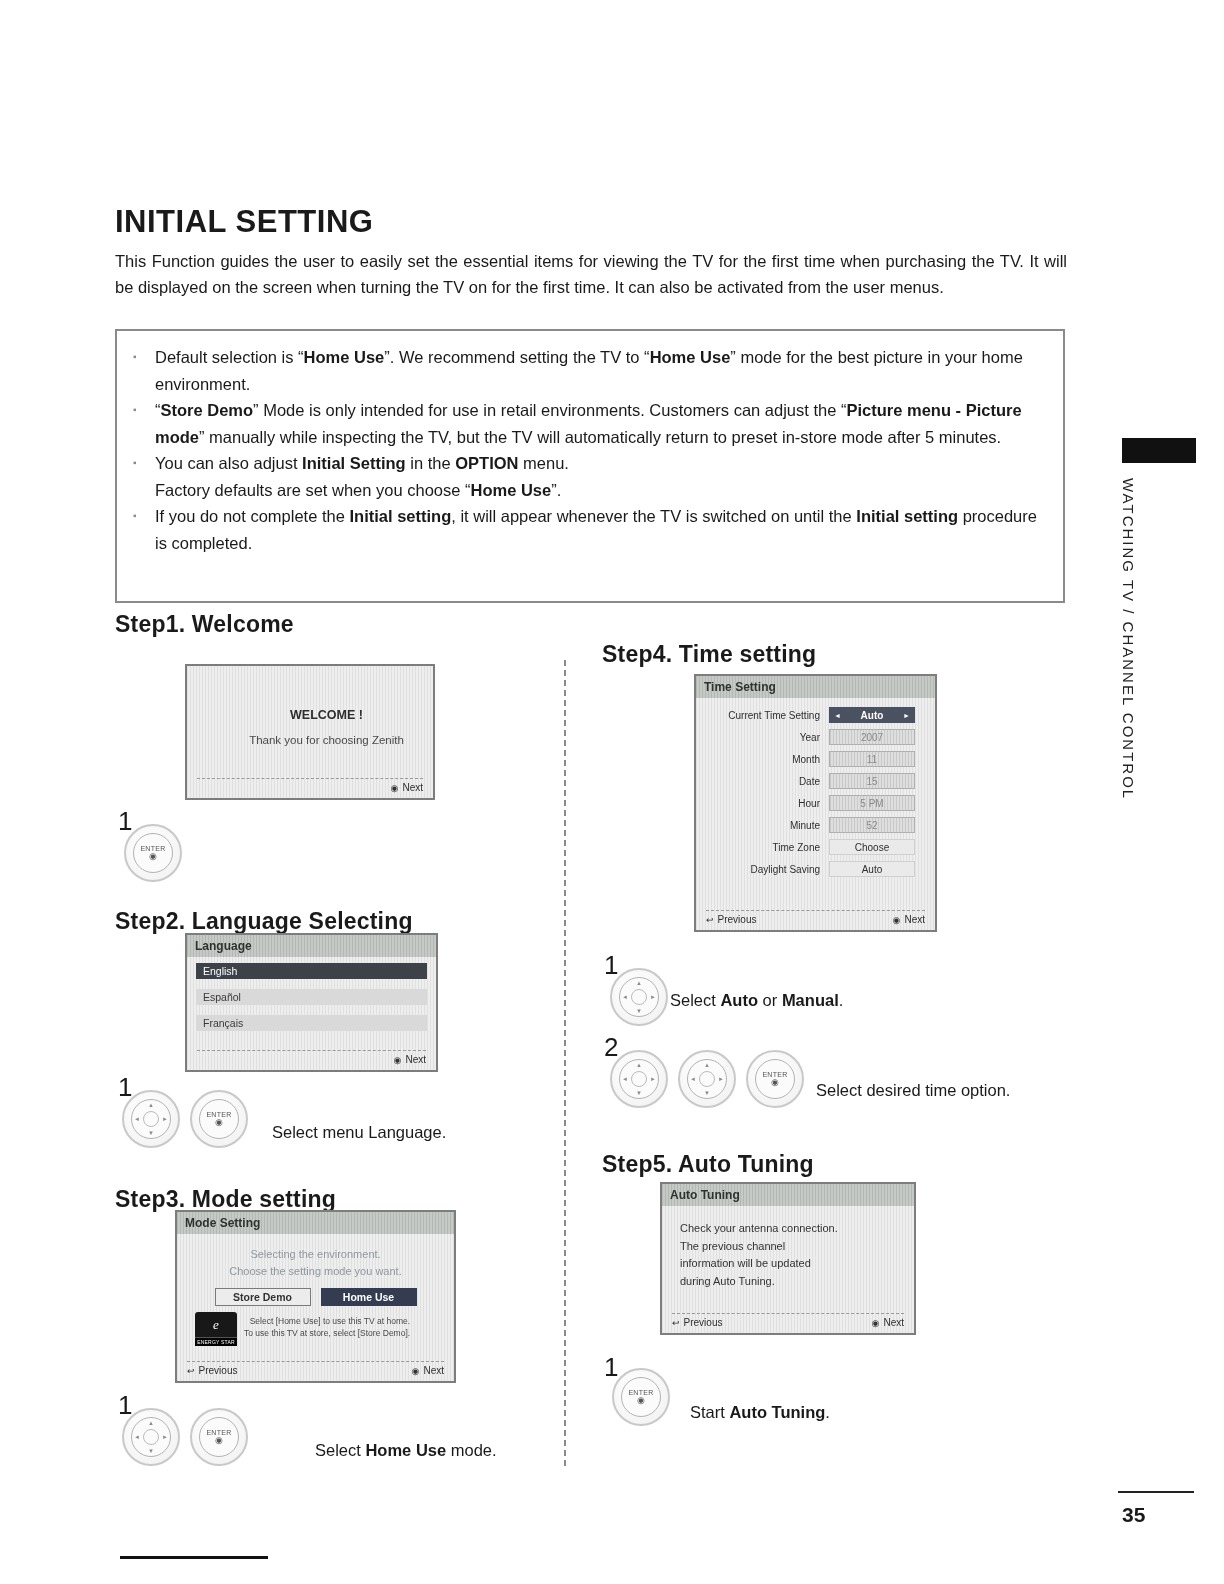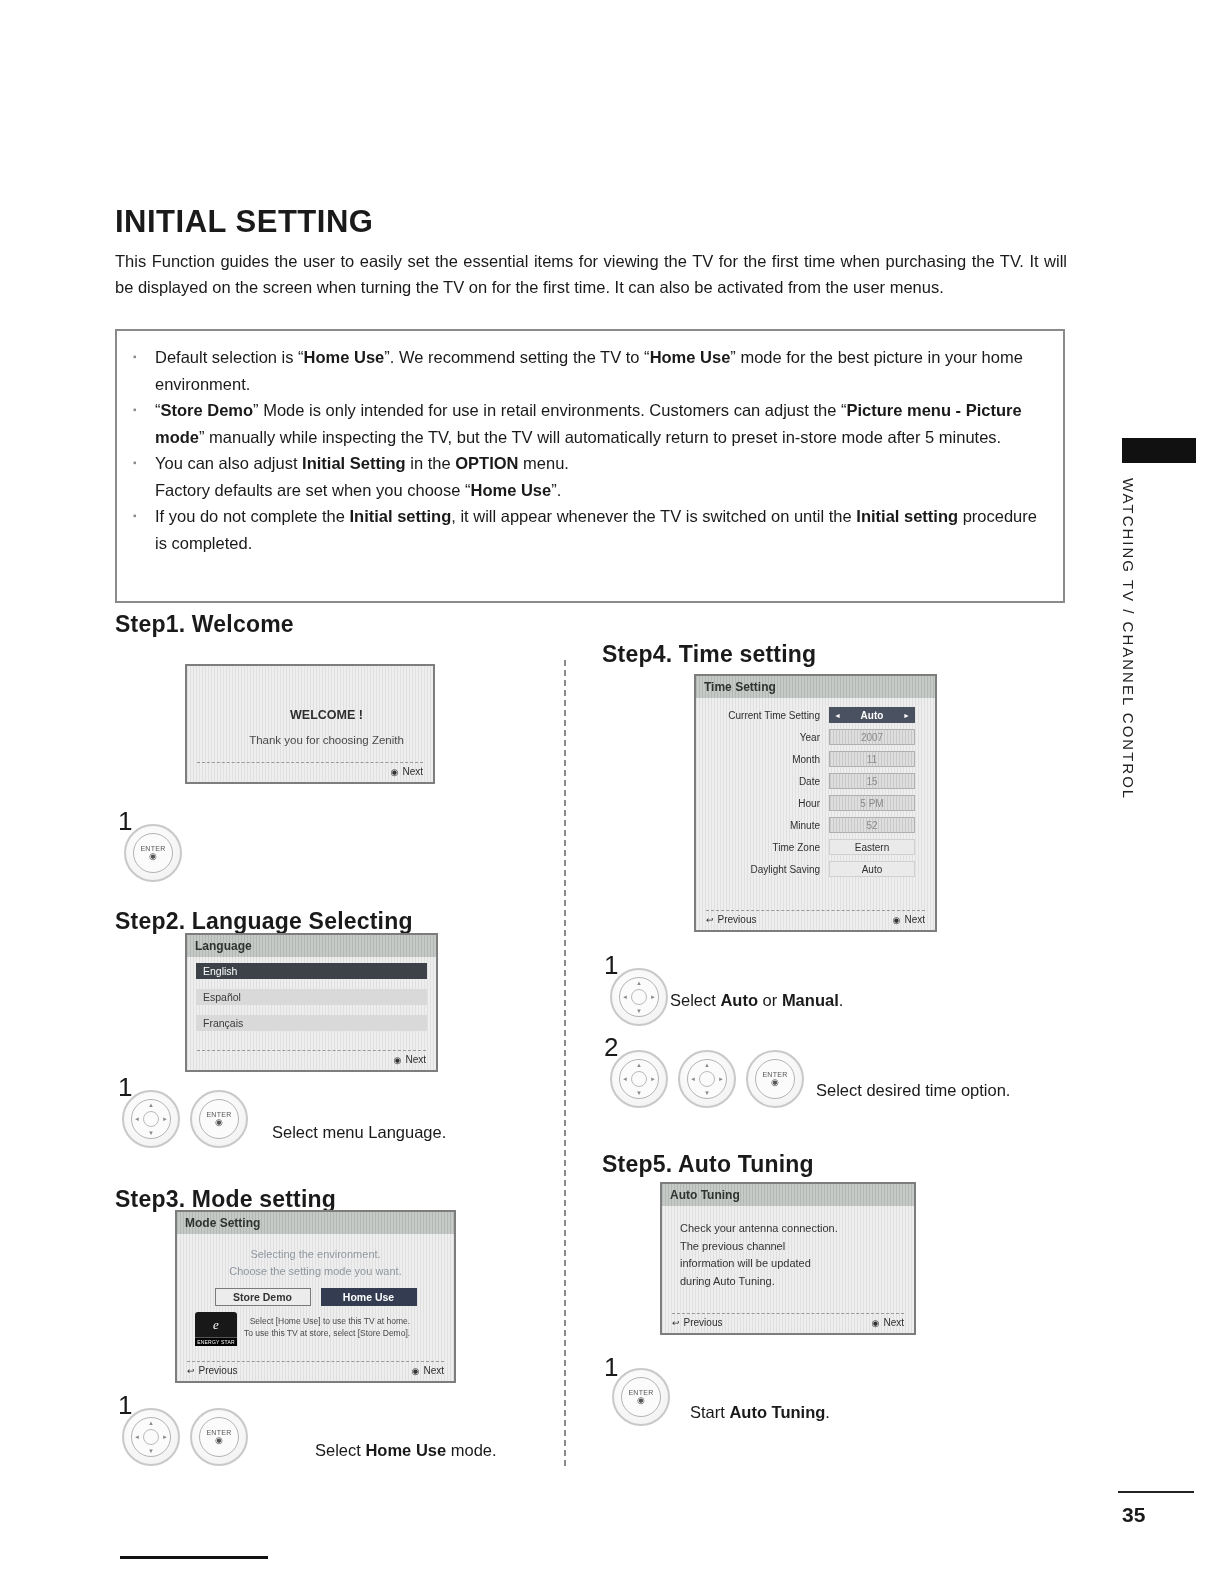--- a/index.html
+++ b/index.html
@@ -127,21 +127,21 @@
     <div class="note">
       <span class="bullet">▪</span>
       <p><span>If you do not complete the </span><span class="b">Initial setting</span><span>, it will appear whenever the TV is switched on until the </span><span class="b">Initial setting</span><span> procedure is completed.</span></p>
     </div>
   </div>
 
   <div class="abs divider"></div>
 
   <h2 class="step-h" style="left:115px; top:592px;">Step1. Welcome</h2>
 
-  <div class="screen" style="left:185px; top:664px; width:250px; height:120px;padding-left:33px;">
+  <div class="screen" style="left:185px; top:664px; width:250px; height:136px;padding-left:33px;">
     <div class="welcome-line1">WELCOME !</div>
     <div class="welcome-line2">Thank you for choosing Zenith</div>
     <div class="scr-footer end">
       <span class="fitem">
           <span class="ficon">◉</span>
           <span>Next</span>
         </span>
     </div>
   </div>
 
@@ -278,21 +278,21 @@
       <div class="time-row">
         <span class="time-label">Hour</span>
         <span class="time-value hatched">5 PM</span>
       </div>
       <div class="time-row">
         <span class="time-label">Minute</span>
         <span class="time-value hatched">52</span>
       </div>
       <div class="time-row">
         <span class="time-label">Time Zone</span>
-        <span class="time-value plain">Eastern</span>
+        <span class="time-value plain">Choose</span>
       </div>
       <div class="time-row">
         <span class="time-label">Daylight Saving</span>
         <span class="time-value plain">Auto</span>
       </div>
     </div>
     <div class="scr-footer">
       <span class="fitem">
           <span class="ficon">↩</span>
           <span>Previous</span>

